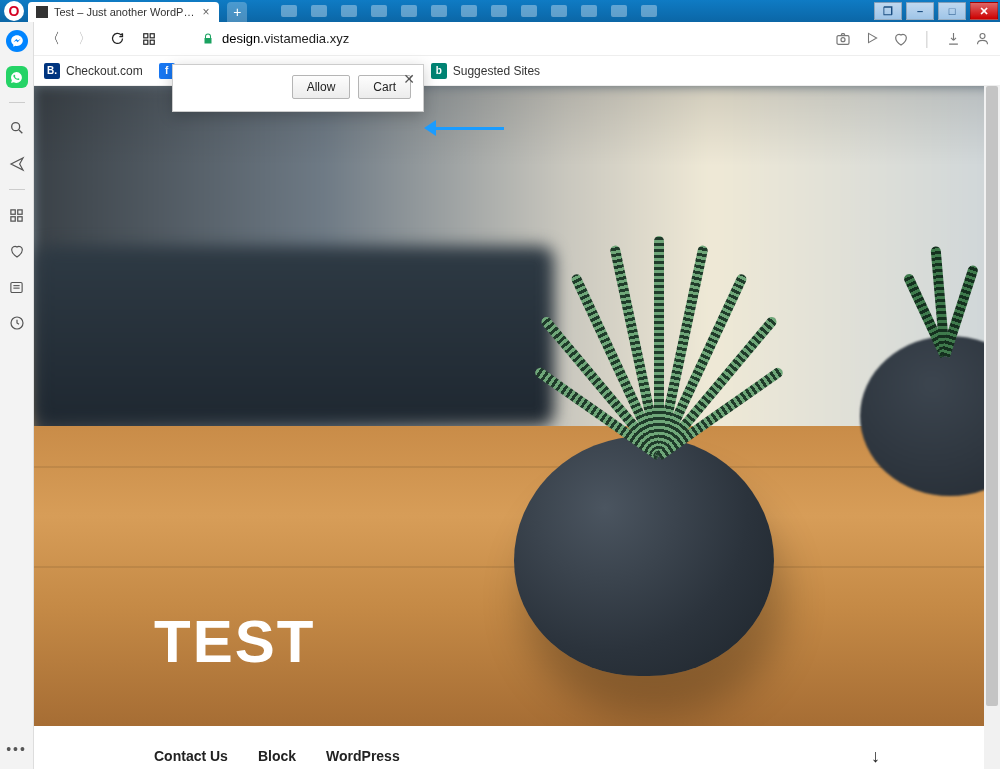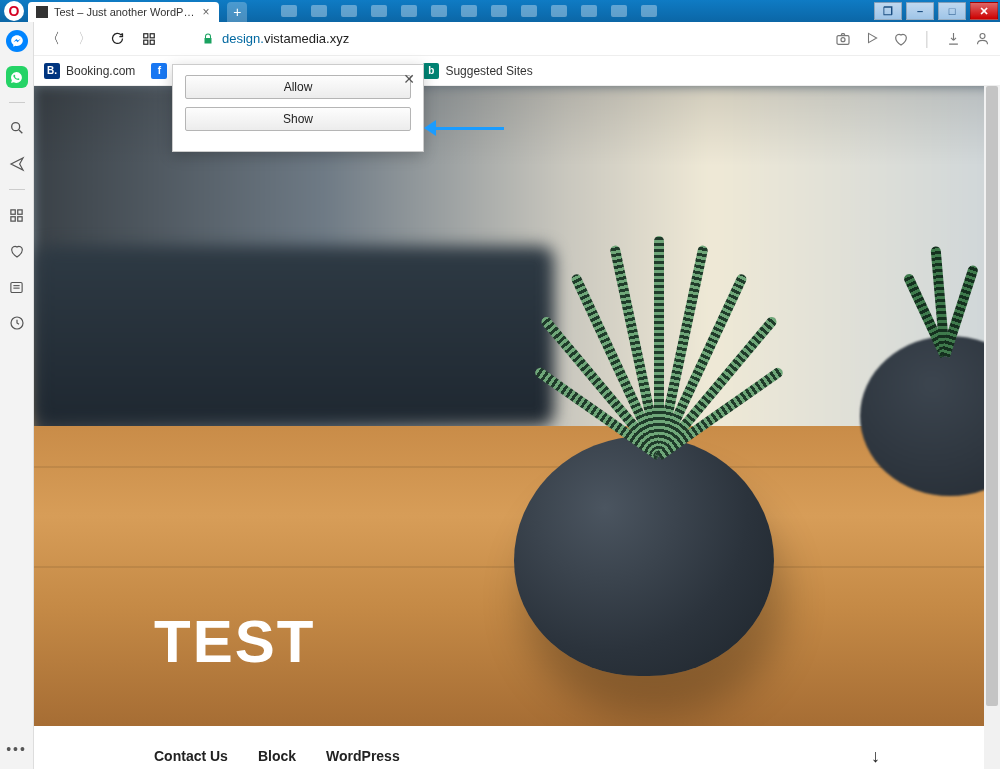--- a/index.html
+++ b/index.html
@@ -33,21 +33,21 @@
   
   .main { position: absolute; left: 34px; right: 0; top: 22px; bottom: 0; background: #fff; display: flex; flex-direction: column; }
 
   
   .addrbar { height: 34px; display: flex; align-items: center; padding: 0 10px; gap: 14px; border-bottom: 1px solid #eee; }
   .nav-btn { width: 18px; height: 18px; display: flex; align-items: center; justify-content: center; color: #222; font-size: 14px; }
   .nav-btn.disabled { color: #bbb; }
   .grid-icon { font-size: 13px; letter-spacing: -2px; }
   .url-wrap { flex: 1; display: flex; align-items: center; gap: 8px; font-size: 13px; padding-left: 30px; }
   .lock { color: #1aa260; font-size: 12px; }
-  .url-dim { color: #0369a1; }
+  .url-dim { color: #000000; }
   .url-main { color: #222; }
   .right-icons { display: flex; gap: 14px; color: #666; font-size: 14px; }
   .right-icons .sep { color: #ccc; }
 
   
   .bookbar { height: 30px; display: flex; align-items: center; padding: 0 10px; gap: 16px; font-size: 12px; color: #333; border-bottom: 1px solid #eee; }
   .bm { display: flex; align-items: center; gap: 6px; }
   .bm-ico { width: 16px; height: 16px; border-radius: 2px; display: flex; align-items: center; justify-content: center; font-size: 10px; font-weight: bold; color: #fff; }
   .bm-booking { background: #003580; }
   .bm-fb { background: #1877f2; }
@@ -89,21 +89,21 @@
   .vscroll-thumb { position:absolute; top:0; left:2px; right:2px; height:620px; background:#c4c4c4; border-radius:2px; }
 
   
   .notif { position: absolute; top: 42px; left: 138px; width: 252px; background: #fff; border: 1px solid #ccc; box-shadow: 0 4px 14px rgba(0,0,0,0.2); z-index: 50; }
   .notif-body { padding: 12px 14px 6px; font-size: 12.5px; color: #222; }
   .notif-title { font-weight: 400; margin-bottom: 8px; }
   .notif-row { display:flex; align-items:center; gap:8px; color:#444; }
   .notif-row .bell { width:14px; height:14px; border:1.5px solid #555; border-radius:3px; position:relative; }
   .notif-row .bell::after { content:""; position:absolute; top:-3px; right:-3px; width:5px; height:5px; background:#555; border-radius:50%; }
   .notif-close { position:absolute; top:6px; right:8px; font-size:14px; color:#555; }
-  .notif-btns { display:flex; gap:8px; padding: 10px 12px 20px; flex-direction: column; }
+  .notif-btns { display:flex; justify-content:flex-end; gap:8px; padding: 10px 12px 12px; }
   .notif-btn { padding: 4px 14px; font-size:12px; background: linear-gradient(#fdfdfd,#ececec); border:1px solid #b5b5b5; border-radius:2px; color:#222; }
 
   
   .annot-arrow { position:absolute; top:96px; left:390px; width:80px; height:20px; z-index:60; }
   .annot-line { position:absolute; top:9px; left:10px; right:0; height:3px; background:#1a9cff; }
   .annot-head { position:absolute; top:2px; left:0; width:0; height:0; border-top:8px solid transparent; border-bottom:8px solid transparent; border-right:12px solid #1a9cff; }
 
   svg { display:block; }
 </style>
 </head>
@@ -253,21 +253,21 @@
             <circle cx="12" cy="8" r="4"></circle>
             <path d="M4 21c0-4 4-6 8-6s8 2 8 6"></path>
           </svg>
       </span>
     </div>
   </div>
 
   <div class="bookbar">
     <div class="bm">
       <span class="bm-ico bm-booking">B.</span>
-      <span>Booking.com</span>
+      <span>Checkout.com</span>
     </div>
     <div class="bm">
       <span class="bm-ico bm-fb">f</span>
     </div>
     <div class="bm" style="margin-left:240px;">
       <span class="bm-ico bm-bing">b</span>
       <span>Suggested Sites</span>
     </div>
   </div>
 
@@ -310,21 +310,21 @@
 
     <div class="vscroll">
       <div class="vscroll-thumb"></div>
     </div>
   </div>
 
   <div class="notif">
     <span class="notif-close">✕</span>
     <div class="notif-btns">
       <button class="notif-btn">Allow</button>
-      <button class="notif-btn">Show</button>
+      <button class="notif-btn">Cart</button>
     </div>
   </div>
 
   <div class="annot-arrow">
     <div class="annot-head"></div>
     <div class="annot-line"></div>
   </div>
 
 </div>
 

